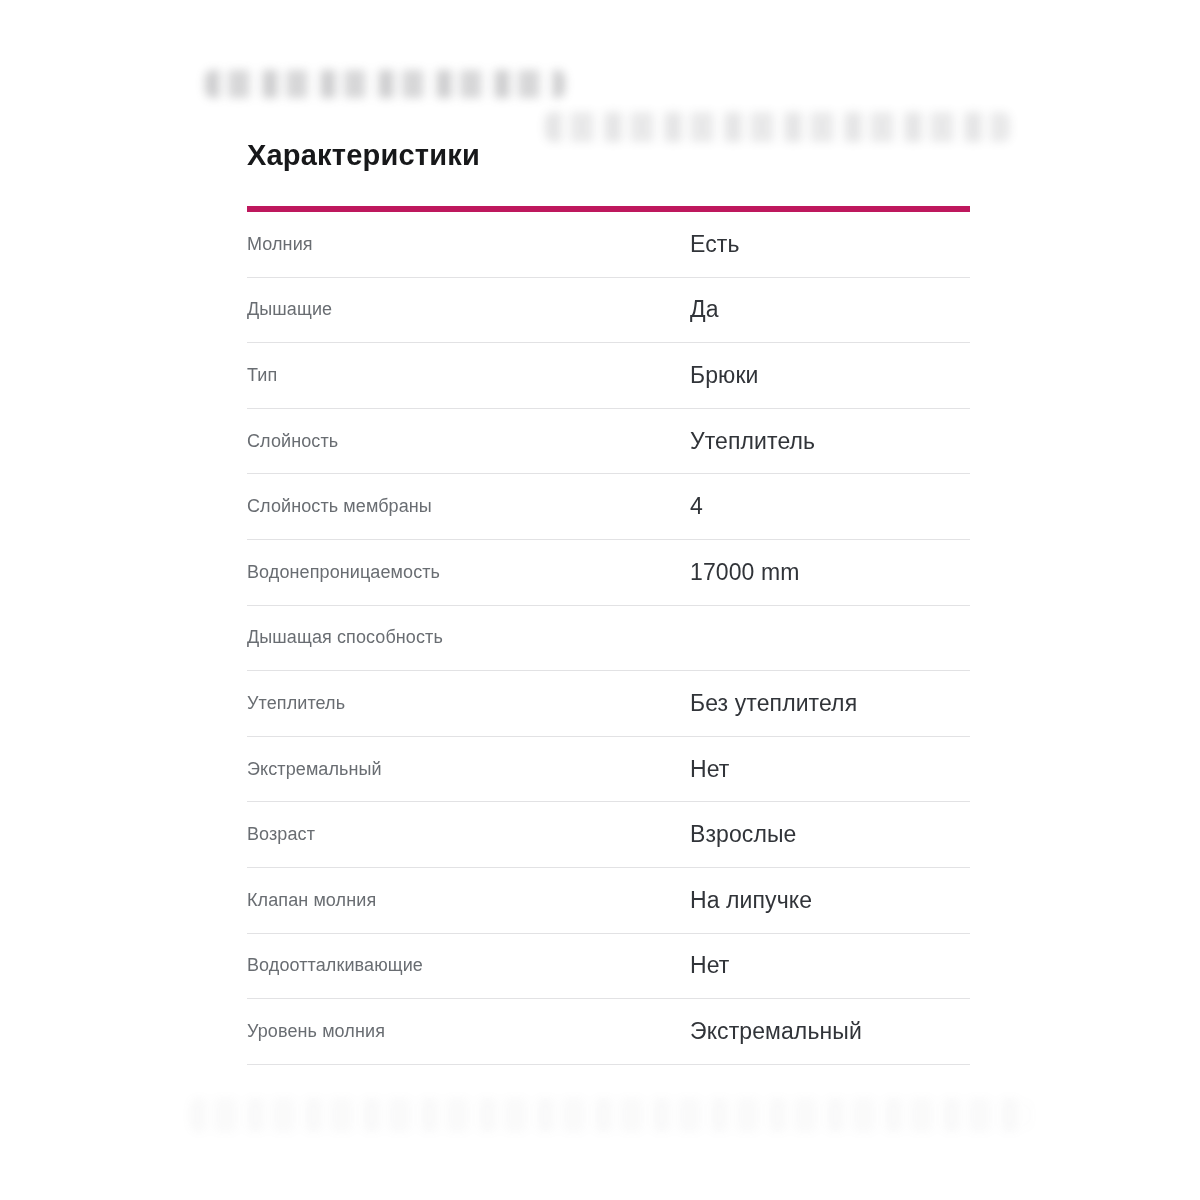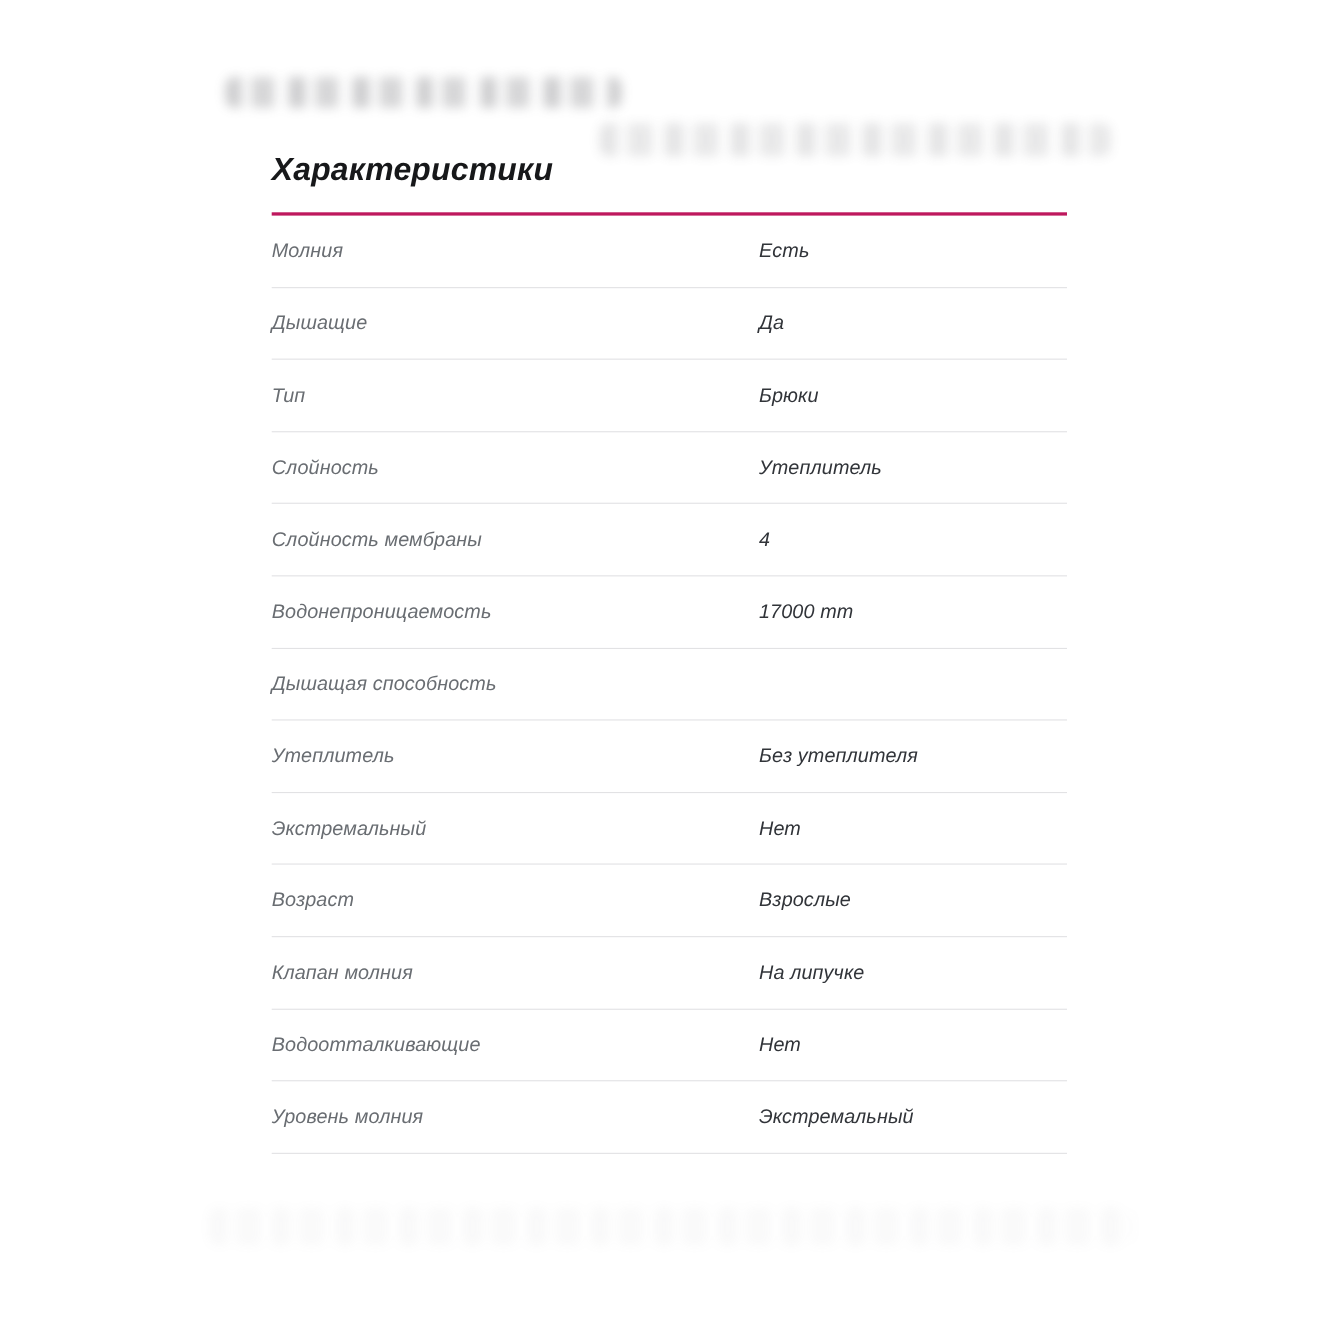--- a/index.html
+++ b/index.html
@@ -46,56 +46,55 @@
       rgba(140,140,145,0.30) 0 15px, rgba(140,140,145,0.03) 15px 25px,
       rgba(140,140,145,0.26) 25px 46px, rgba(140,140,145,0.02) 46px 58px);
     opacity: 0.18;
   }
 
   .content {
     position: absolute;
     left: 247px;
     top: 0;
     width: 723px;
-    font-style: italic;
   }
 
   .section-title {
     margin-top: 138px;
     font-size: 29px;
     line-height: 34px;
     font-weight: 800;
     letter-spacing: 0.2px;
     color: #17181a;
   }
 
   .spec-table {
-    margin-top: 21px;
+    margin-top: 34px;
     width: 723px;
-    border-top: 3px solid #be185d;
+    border-top: 6px solid #be185d;
   }
 
   .spec-row {
     display: flex;
     align-items: center;
     height: 65.6px;
     border-bottom: 1px solid #e2e2e4;
   }
 
   .spec-label {
     width: 443px;
     flex: 0 0 443px;
     font-size: 18px;
     color: #696d72;
     letter-spacing: 0.1px;
   }
 
   .spec-value {
     flex: 1;
-    font-size: 18px;
+    font-size: 23px;
     color: #313439;
     letter-spacing: 0.1px;
   }
 </style>
 </head>
 <body>
 
 <div class="page">
 
   <div class="artifact artifact-top-left"></div>

